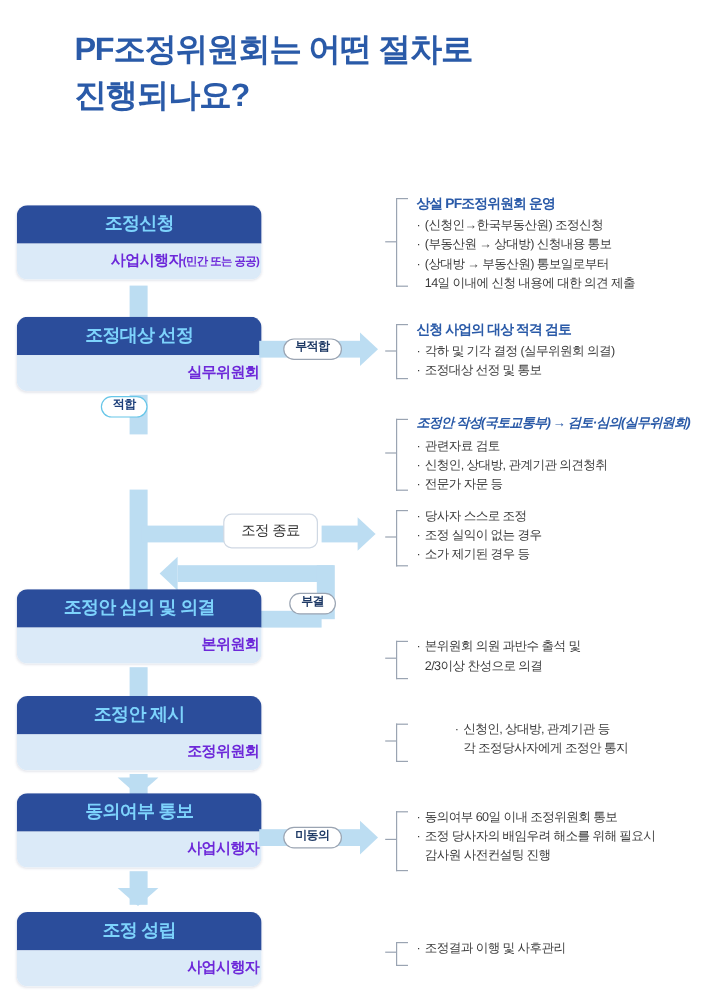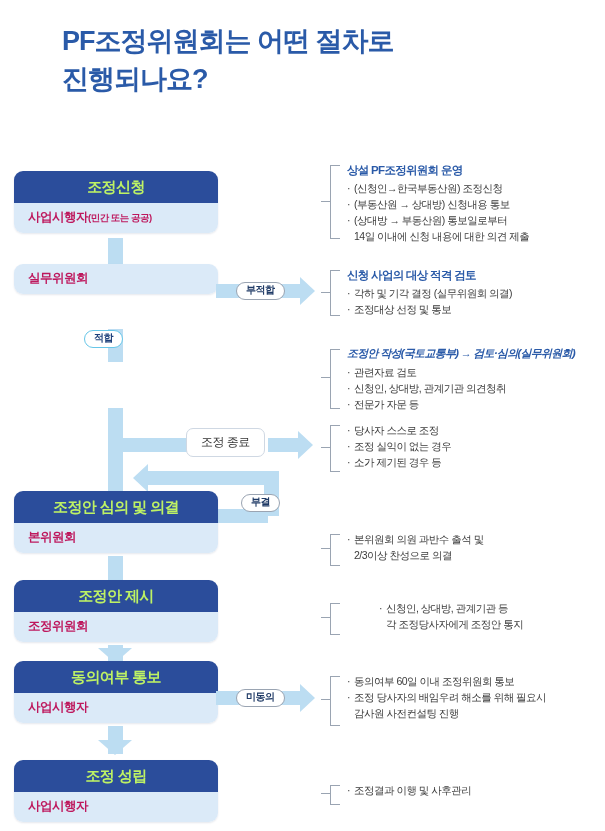--- a/index.html
+++ b/index.html
@@ -40,36 +40,36 @@
   .node {
     position: absolute;
     left: 14px;
     width: 204px;
     border-radius: 9px;
     overflow: hidden;
     box-shadow: 0 1px 2px rgba(40,60,110,0.12);
   }
   .node .head {
     background: #2b4d9b;
-    color: #bef264;
+    color: #7dd3fc;
     font-size: 15px;
     font-weight: bold;
     letter-spacing: -0.6px;
     text-align: center;
     padding: 7px 2px 7px;
     line-height: 1.2;
   }
   .node .body {
     background: #dbeaf8;
-    color: #be185d;
+    color: #6d28d9;
     font-size: 12.5px;
     font-weight: bold;
     letter-spacing: -0.5px;
-    text-align: left;
-    padding: 7px 14px 8px;
+    text-align: right;
+    padding: 7px 2px 8px;
     line-height: 1.2;
   }
   .node .body .sub {
     font-size: 9.5px;
     font-weight: bold;
   }
   .node.solid .head {
     padding: 17px 2px 17px;
     border-radius: 9px;
   }
@@ -207,20 +207,21 @@
 
   <div class="node" style="top:171px;">
     <div class="head">조정신청</div>
     <div class="body">
       <span>사업시행자</span><span class="sub">(민간 또는 공공)</span>
     </div>
   </div>
   <div class="vconn" style="top:238px; height:34px;"></div>
 
   <div class="node" style="top:264px;">
+    <div class="head">조정대상 선정</div>
     <div class="body">
       <span>실무위원회</span>
     </div>
   </div>
 
   <div class="hconn" style="left:216px; top:284px; width:90px;"></div>
   <div class="harrow" style="left:300px; top:277px;"></div>
   <div class="badge" style="left:236px; top:282px;">부적합</div>
 
   <div class="vconn" style="top:329px; height:33px;"></div>

